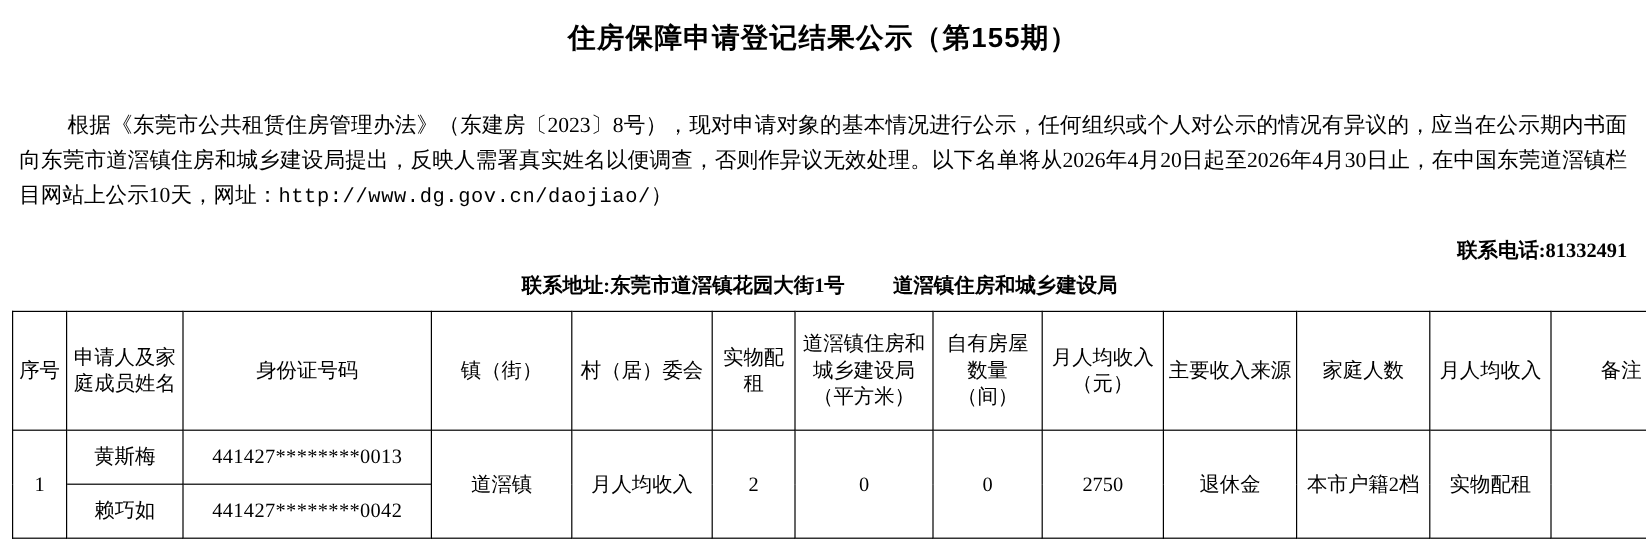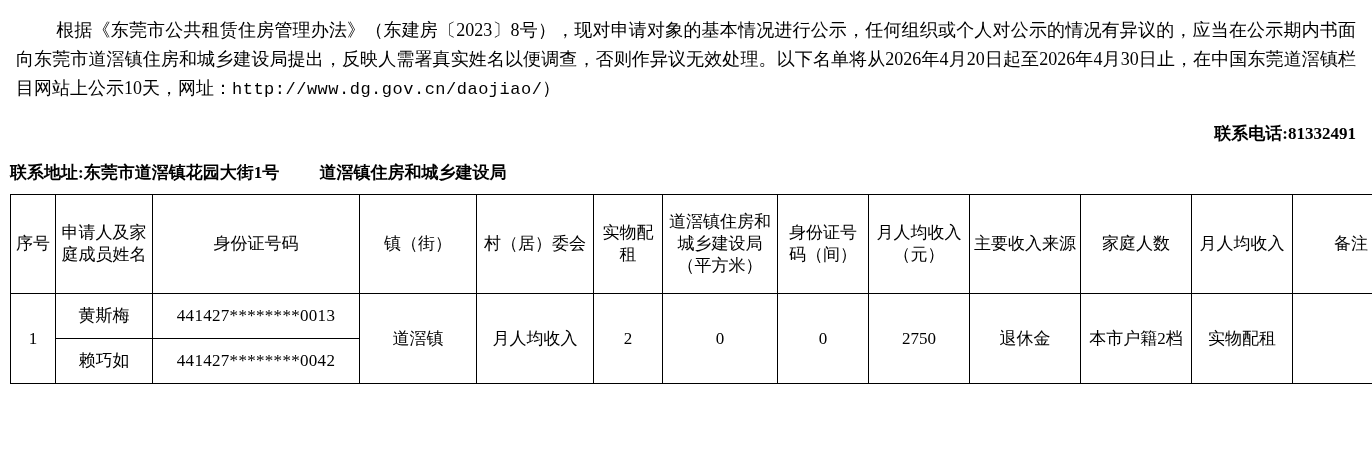--- a/index.html
+++ b/index.html
@@ -24,21 +24,21 @@
   .doc-title {
     text-align: center;
     font-family: "Liberation Sans", "DejaVu Sans", sans-serif;
     font-size: 23px;
     font-weight: bold;
     letter-spacing: 1px;
     margin-top: 16px;
     margin-bottom: 0;
   }
   .body-text {
-    margin-top: 16px;
+    margin-top: 43px;
     font-size: 18px;
     line-height: 29px;
     text-align: justify;
     text-justify: inter-ideograph;
     padding: 0 6px;
   }
   .body-text .indent {
     display: inline-block;
     width: 40px;
   }
@@ -48,22 +48,22 @@
     letter-spacing: 0.5px;
   }
   .contact-phone {
     margin-top: 6px;
     text-align: right;
     font-size: 17px;
     font-weight: bold;
     padding-right: 6px;
   }
   .contact-address {
-    margin-top: 16px;
-    text-align: left;
+    margin-top: 6px;
+    text-align: center;
     font-size: 17px;
     font-weight: bold;
     padding-right: 6px;
   }
   .contact-address .dept {
     display: inline-block;
     margin-left: 36px;
   }
   table.reg-table {
     border-collapse: collapse;
@@ -105,20 +105,21 @@
     letter-spacing: 0.3px;
     font-family: "Liberation Serif", "DejaVu Serif", serif;
     border-radius: 21px;
   }
 </style>
 </head>
 <body>
 
 <div class="page">
 
+  <h1 class="doc-title">住房保障申请登记结果公示（第155期）</h1>
 
   <p class="body-text">
     <span class="indent"></span><span>根据《东莞市公共租赁住房管理办法》（东建房〔2023〕8号），现对申请对象的基本情况进行公示，任何组织或个人对公示的情况有异议的，应当在公示期内书面向东莞市道滘镇住房和城乡建设局提出，反映人需署真实姓名以便调查，否则作异议无效处理。以下名单将从2026年4月20日起至2026年4月30日止，在中国东莞道滘镇栏目网站上公示10天，网址：</span><span class="mono-url">http://www.dg.gov.cn/daojiao/</span><span>）</span>
   </p>
 
   <div class="contact-phone">联系电话:81332491</div>
 
   <div class="contact-address">
     <span>联系地址:东莞市道滘镇花园大街1号</span>
     <span class="dept">道滘镇住房和城乡建设局</span>
@@ -127,21 +128,21 @@
   <table class="reg-table">
     <thead>
       <tr>
         <th class="col-seq" rowspan="2">序号</th>
         <th class="col-name" rowspan="2">申请人及家庭成员姓名</th>
         <th class="col-id" rowspan="2">身份证号码</th>
         <th class="col-town" rowspan="2">镇（街）</th>
         <th class="col-village" rowspan="2">村（居）委会</th>
         <th class="col-members" rowspan="2">实物配租</th>
         <th class="col-area" rowspan="2">道滘镇住房和城乡建设局（平方米）</th>
-        <th class="col-rooms" rowspan="2">身份证号码（间）</th>
+        <th class="col-rooms" rowspan="2">自有房屋数量（间）</th>
         <th class="col-income" rowspan="2">月人均收入（元）</th>
         <th class="col-source" rowspan="2">主要收入来源</th>
         <th class="col-category" rowspan="2">家庭人数</th>
         <th class="col-method" rowspan="2">月人均收入</th>
         <th class="col-remark" rowspan="2">备注</th>
       </tr>
       <tr></tr>
     </thead>
     <tbody>
       <tr>

